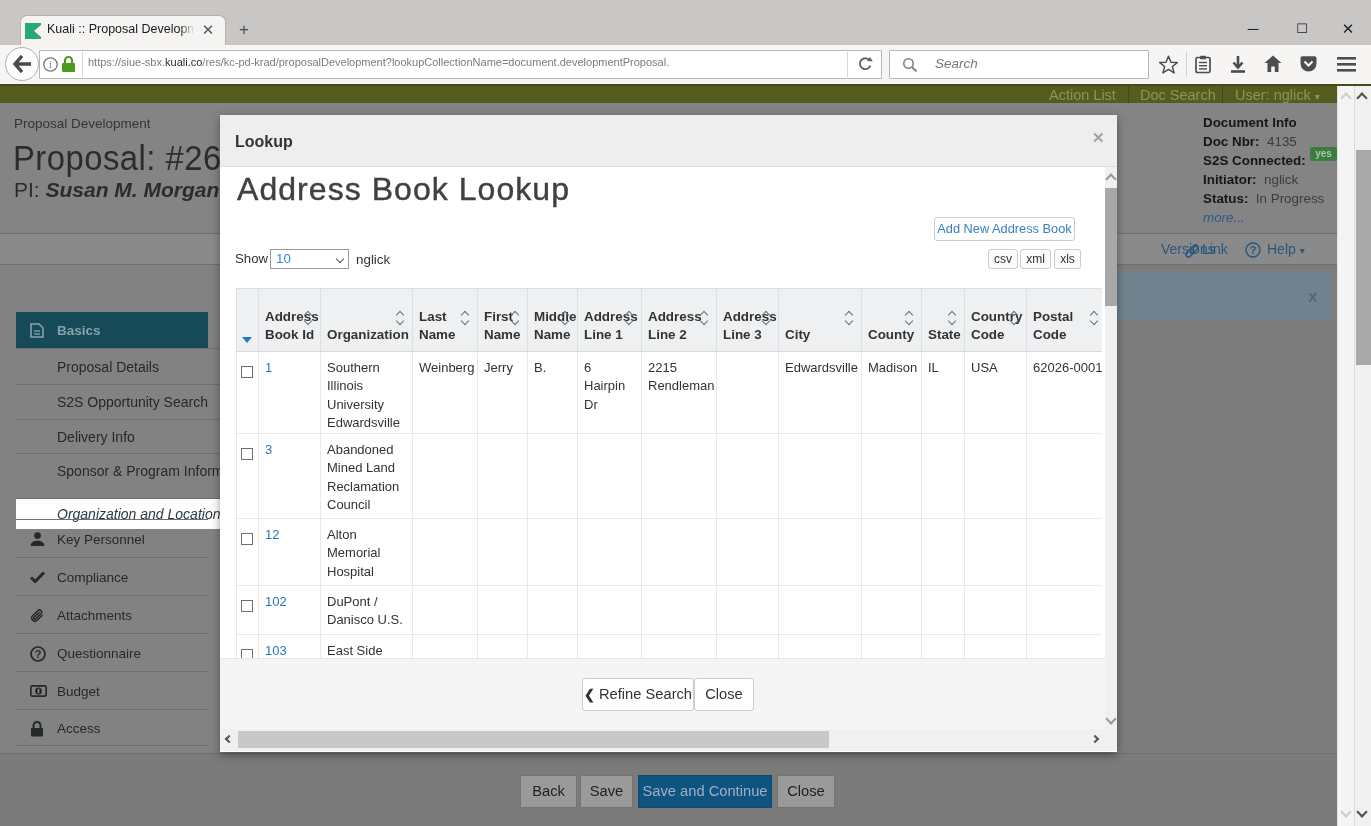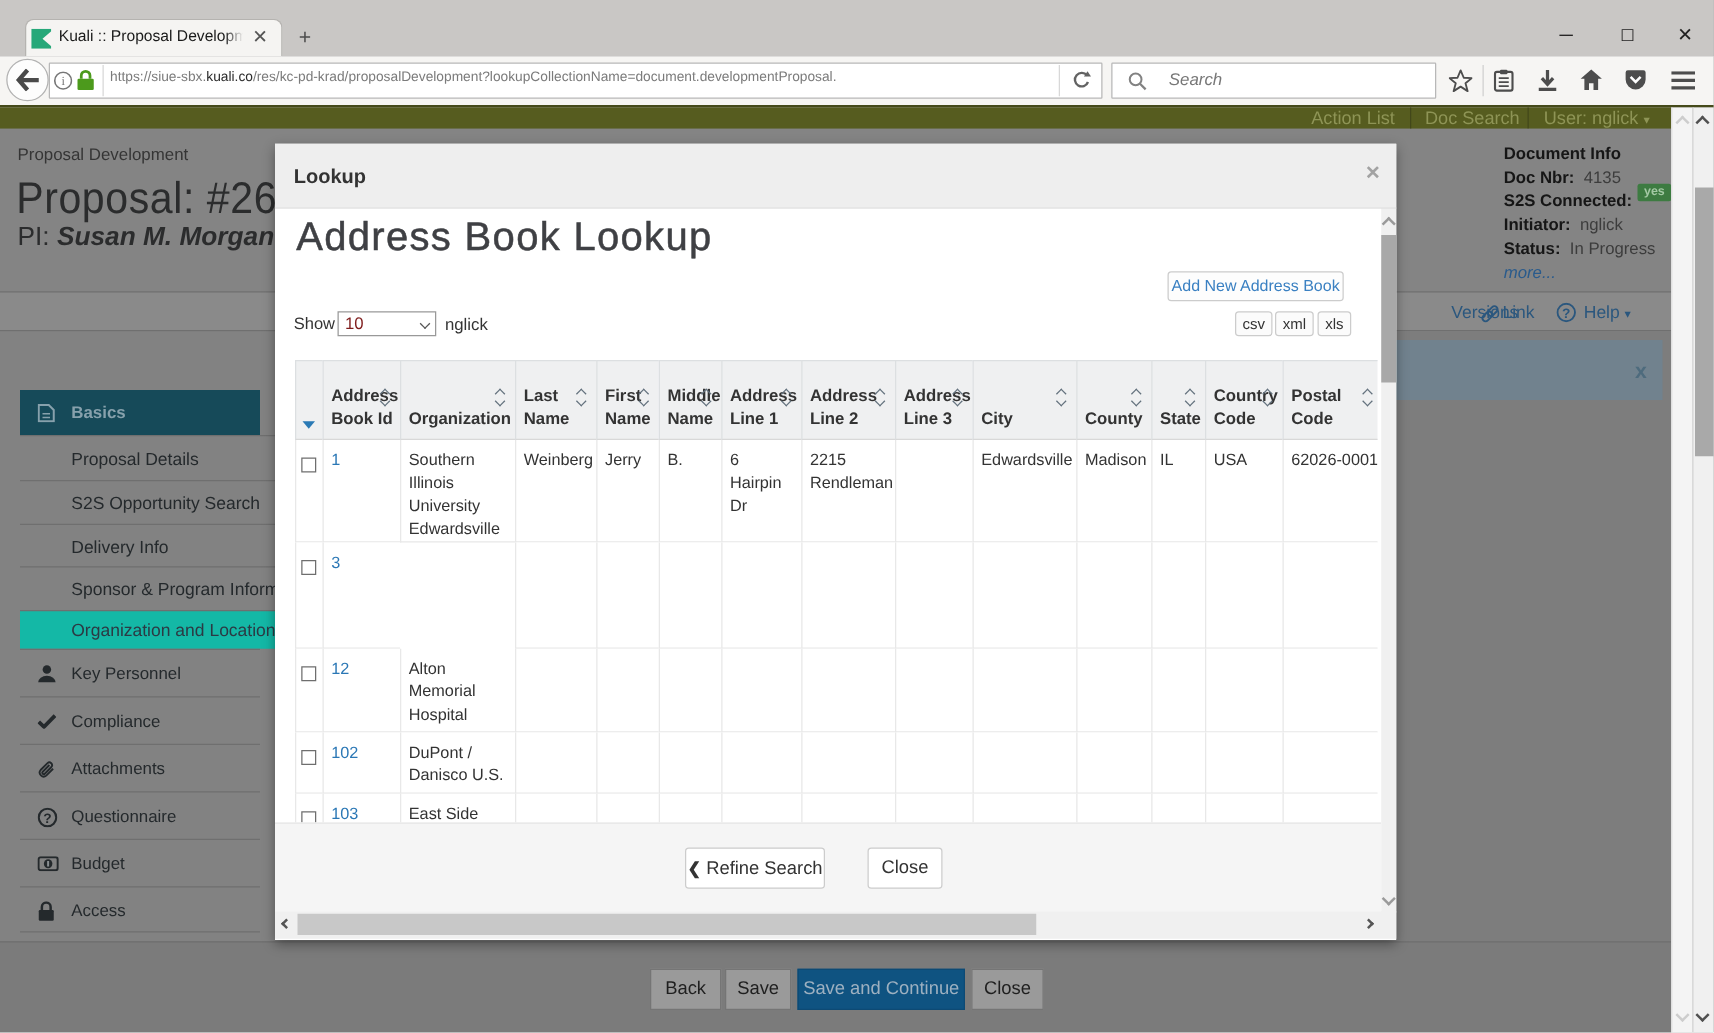--- a/index.html
+++ b/index.html
@@ -76,21 +76,21 @@
 
 #modal { left:220px; top:115px; width:897px; height:637px; background:#fff; box-shadow:0 3px 9px rgba(0,0,0,0.38); }
 #mhead { left:0; top:0; width:897px; height:52px; background:#eeeeee; border-bottom:1px solid #dddddd; }
 #mtitle { left:15px; top:18px; font-size:16px; font-weight:700; color:#333; }
 #mclose { left:872px; top:14px; font-size:15px; color:#a2a2a2; font-weight:700; }
 #mbody { left:0; top:52px; width:885px; height:562px; background:#fff; overflow:hidden; }
 #mh1 { left:17px; top:6px; font-size:32px; line-height:32px; color:#3f4044; font-weight:400; letter-spacing:1.05px; -webkit-text-stroke:0.4px #3f4044; }
 #addnewbtn { left:714px; top:50px; width:141px; height:24px; white-space:nowrap; border:1px solid #cccccc; border-radius:3px; background:#fdfdfd; color:#3a80c2; font-size:12.8px; text-align:center; line-height:22px; }
 #showlbl { left:15px; top:84px; font-size:13.2px; color:#333; }
 #showsel { left:50px; top:82px; width:79px; height:20px; border:1px solid #999; background:#fff; }
-#showselval { left:56px; top:84px; font-size:13.4px; color:#7f1d1d; }
+#showselval { left:56px; top:84px; font-size:13.4px; color:#3b82f6; }
 #entrieslbl { left:136px; top:85px; font-size:13.4px; color:#333; }
 .expbtn { top:82px; height:20px; border:1px solid #ccc; border-radius:3px; background:#fbfbfb; color:#333; font-size:12px; text-align:center; line-height:18px; }
 
 
 #tbl { left:16px; top:121px; width:866px; height:370px; overflow:hidden; }
 .th { position:absolute; background:#eff0f1; border-left:1px solid #dcdfe1; border-top:1px solid #dcdfe1; border-bottom:1px solid #d8d8d8; height:64px; top:0; }
 .th .lbl { position:absolute; left:6px; bottom:7px; font-size:13.4px; font-weight:700; color:#333; line-height:18px; }
 .td { position:absolute; background:#fff; border-left:1px solid #e8e8e8; border-bottom:1px solid #e8e8e8; font-size:13px; color:#333; line-height:18.3px; padding:7px 1px 0 6px; overflow:hidden; }
 .td a { color:#2a77b5; text-decoration:none; }
 .sort { position:absolute; right:7px; top:22px; width:9px; height:14px; }
@@ -235,21 +235,21 @@
         </div>
       <div class="nav-sub" style="top:114px;height:35px;">
           <div class="txt">S2S Opportunity Search</div>
         </div>
       <div class="nav-sub" style="top:149px;height:34px;">
           <div class="txt">Delivery Info</div>
         </div>
       <div class="nav-sub" style="top:183px;height:35px;">
           <div class="txt">Sponsor &amp; Program Informat</div>
         </div>
-      <div class="nav-sub" style="top:218px;height:31px;background:#14b8a6;">
+      <div class="nav-sub" style="top:228px;height:31px;background:#ffffff;font-style:italic;">
           <div class="txt" style="color:#2c3a44;">Organization and Location</div>
         </div>
       <div class="nav-item" style="top:249px;height:38px;">
         <svg class="icon" style="top:12px" width="15" height="14">
             <circle cx="7.5" cy="3.6" r="3.4" fill="#24292c"></circle>
             <path d="M0.5 14 a7 5.5 0 0 1 14 0 Z" fill="#24292c"></path>
           </svg>
         <div class="txt">Key Personnel</div>
       </div>
       <div class="nav-item" style="top:287px;height:38px;">
@@ -376,20 +376,21 @@
           <div class="td" style="left:405px;top:64px;width:75px;height:82px;">2215<br>Rendleman</div>
           <div class="td" style="left:480px;top:64px;width:62px;height:82px;"></div>
           <div class="td" style="left:542px;top:64px;width:83px;height:82px;">Edwardsville</div>
           <div class="td" style="left:625px;top:64px;width:60px;height:82px;">Madison</div>
           <div class="td" style="left:685px;top:64px;width:43px;height:82px;">IL</div>
           <div class="td" style="left:728px;top:64px;width:62px;height:82px;">USA</div>
           <div class="td" style="left:790px;top:64px;width:80px;height:82px;">62026-0001</div>
           <div class="cb" style="left:5px;top:78px;"></div>
           <div class="td" style="left:0px;top:146px;width:22px;height:85px;"></div>
           <div class="td" style="left:22px;top:146px;width:62px;height:85px;"><a>3</a></div>
+          <div class="td" style="left:84px;top:146px;width:92px;height:85px;">Abandoned<br>Mined Land<br>Reclamation<br>Council</div>
           <div class="td" style="left:176px;top:146px;width:65px;height:85px;"></div>
           <div class="td" style="left:241px;top:146px;width:50px;height:85px;"></div>
           <div class="td" style="left:291px;top:146px;width:50px;height:85px;"></div>
           <div class="td" style="left:341px;top:146px;width:64px;height:85px;"></div>
           <div class="td" style="left:405px;top:146px;width:75px;height:85px;"></div>
           <div class="td" style="left:480px;top:146px;width:62px;height:85px;"></div>
           <div class="td" style="left:542px;top:146px;width:83px;height:85px;"></div>
           <div class="td" style="left:625px;top:146px;width:60px;height:85px;"></div>
           <div class="td" style="left:685px;top:146px;width:43px;height:85px;"></div>
           <div class="td" style="left:728px;top:146px;width:62px;height:85px;"></div>
@@ -435,21 +436,21 @@
           <div class="td" style="left:405px;top:347px;width:75px;height:40px;"></div>
           <div class="td" style="left:480px;top:347px;width:62px;height:40px;"></div>
           <div class="td" style="left:542px;top:347px;width:83px;height:40px;"></div>
           <div class="td" style="left:625px;top:347px;width:60px;height:40px;"></div>
           <div class="td" style="left:685px;top:347px;width:43px;height:40px;"></div>
           <div class="td" style="left:728px;top:347px;width:62px;height:40px;"></div>
           <div class="td" style="left:790px;top:347px;width:80px;height:40px;"></div>
           <div class="cb" style="left:5px;top:361px;"></div>
         </div>
       <div class="abs" id="mfoot"></div>
-      <div class="abs fbtn" style="left:328px;width:112px;"><span style="font-weight:700;font-size:13px;">❮</span> Refine Search</div>
+      <div class="abs fbtn" style="left:362px;width:112px;"><span style="font-weight:700;font-size:13px;">❮</span> Refine Search</div>
       <div class="abs fbtn" style="left:474px;width:60px;">Close</div>
     </div>
     <div class="abs" id="mvsb">
       <div class="abs chev up light" style="left:2px;top:8px;border-color:#9a9a9a;"></div>
       <div class="abs" id="mvthumb"></div>
       <div class="abs chev dn light" style="left:2px;top:548px;border-color:#9a9a9a;"></div>
     </div>
     <div class="abs" id="mhsb">
       <div class="abs chev lt" style="left:6px;top:7px;width:6px;height:6px;border-color:#555;"></div>
       <div class="abs" id="mhthumb"></div>

